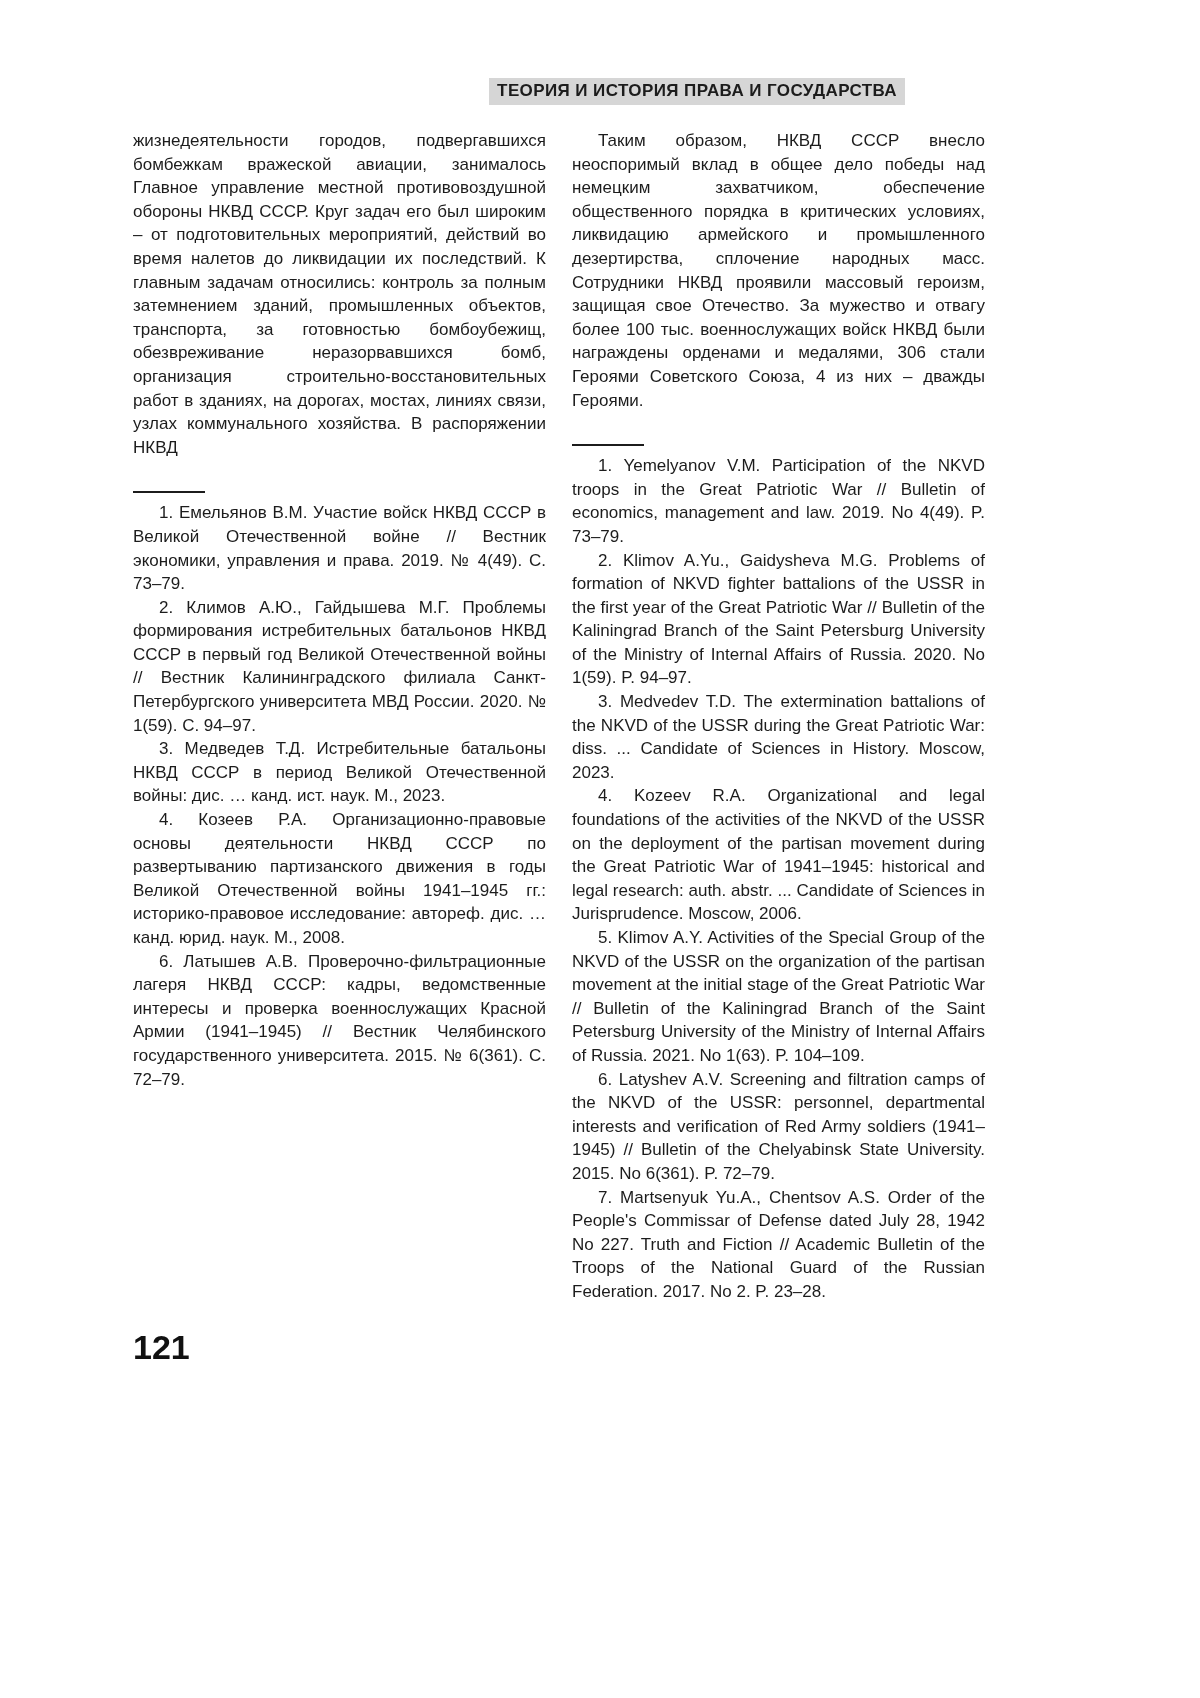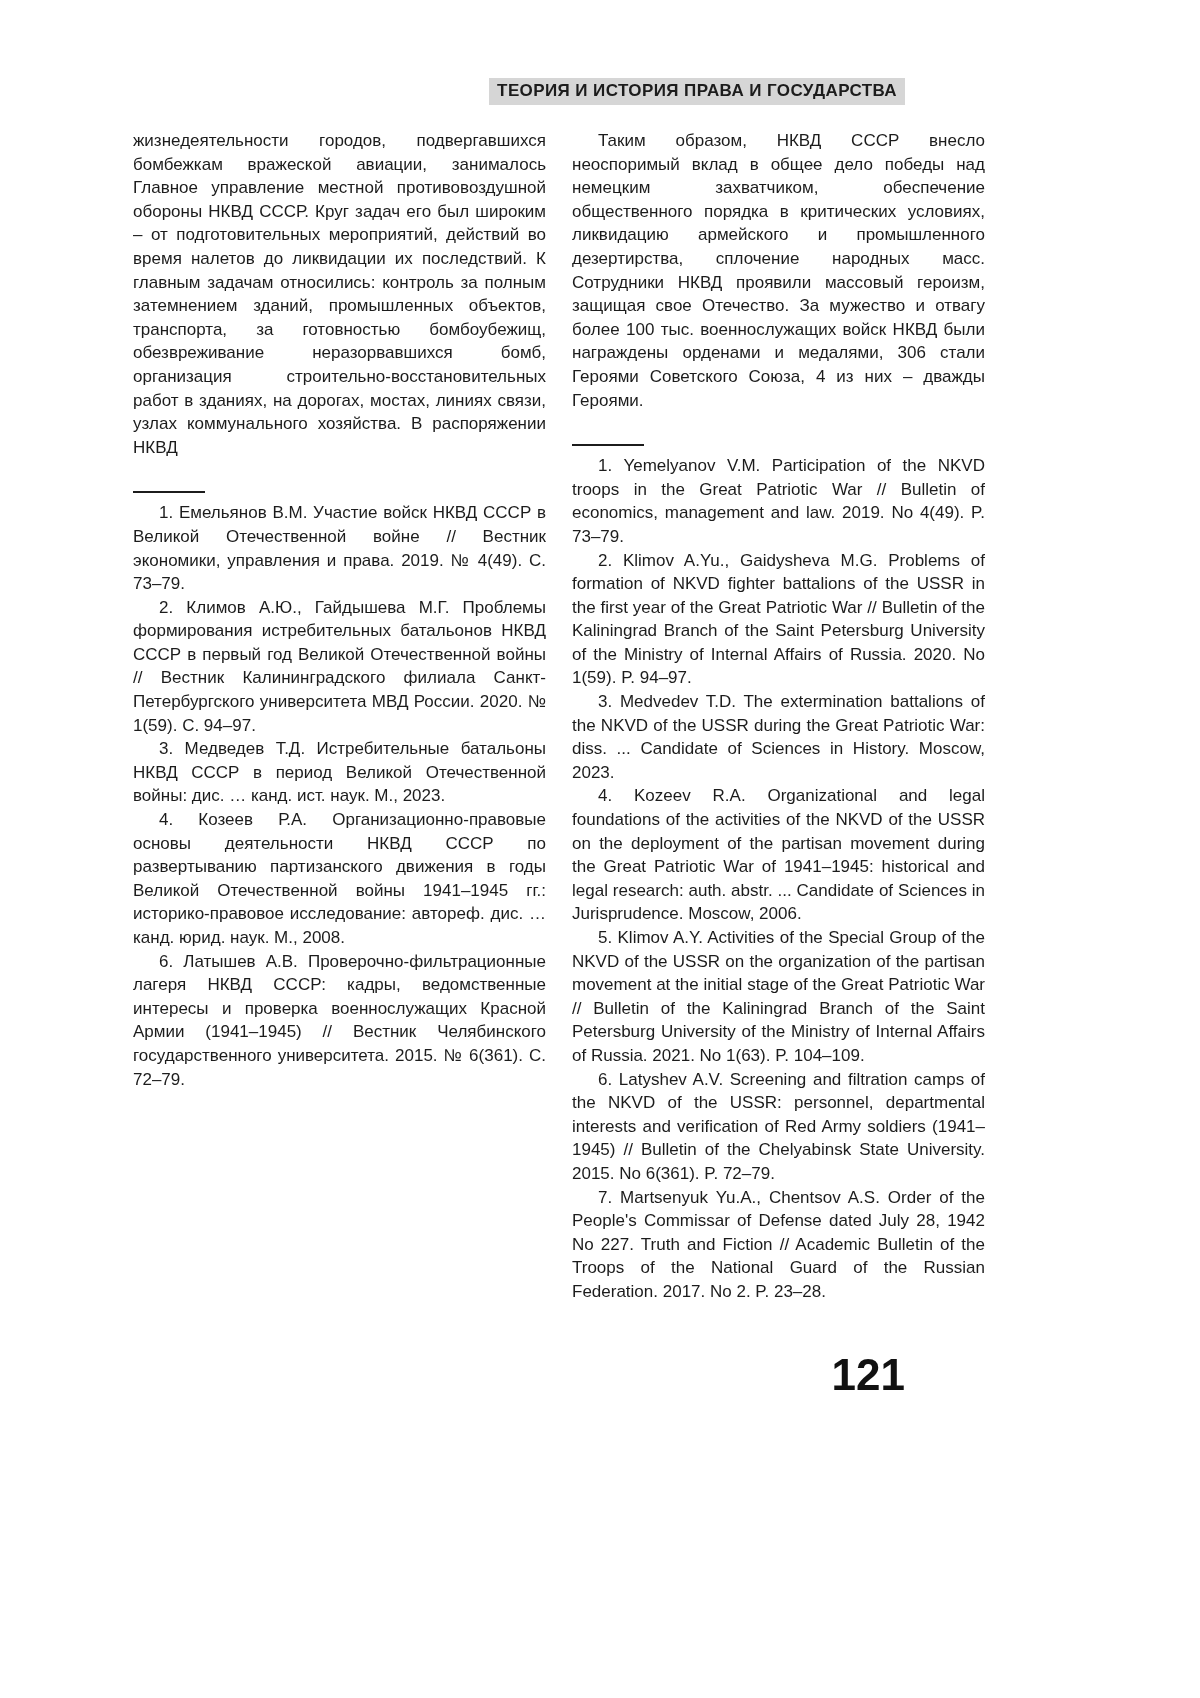--- a/index.html
+++ b/index.html
@@ -54,23 +54,23 @@
   .footnote-rule {
     width: 72px;
     height: 2px;
     background: #1c1c1c;
     margin: 32px 0 8px 0;
   }
   .references p {
     text-indent: 26px;
   }
   .page-number {
-    margin-top: 46px;
-    text-align: right;
-    font-size: 44px;
+    margin-top: 24px;
+    text-align: left;
+    font-size: 34px;
     font-weight: bold;
     color: #111111;
   }
 </style>
 </head>
 <body>
 
 <div class="page">
   <div class="content">
 

